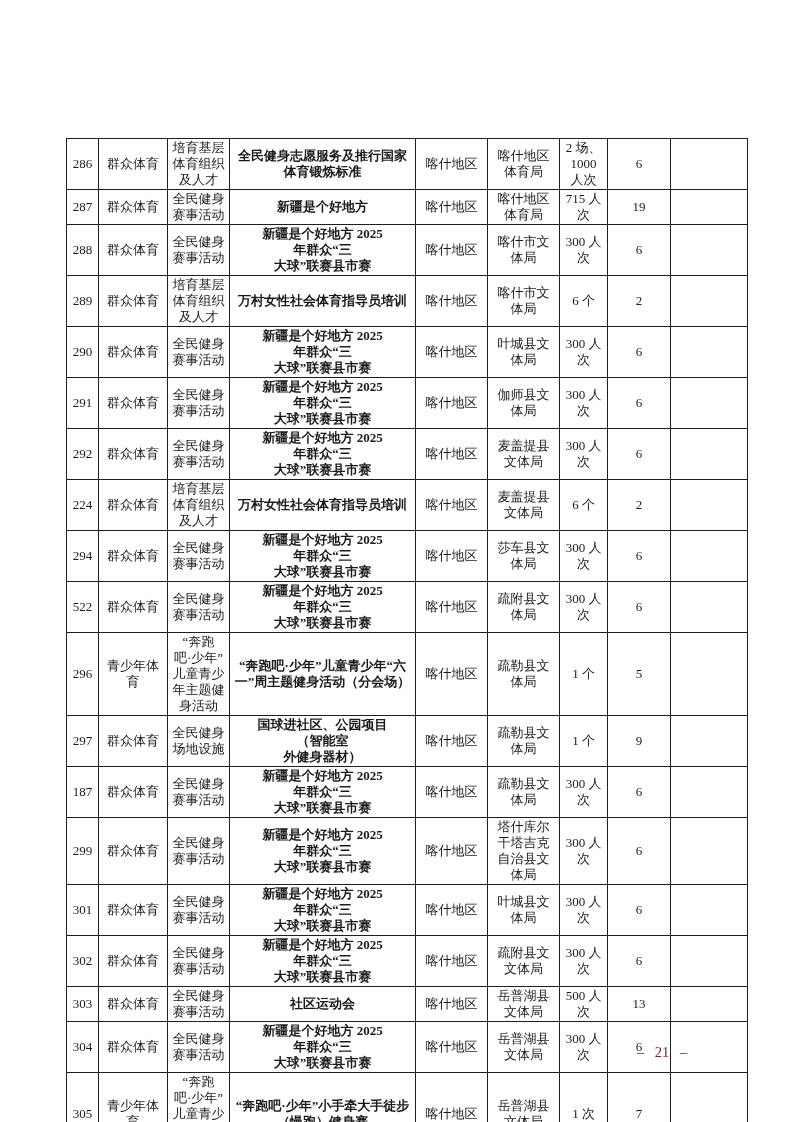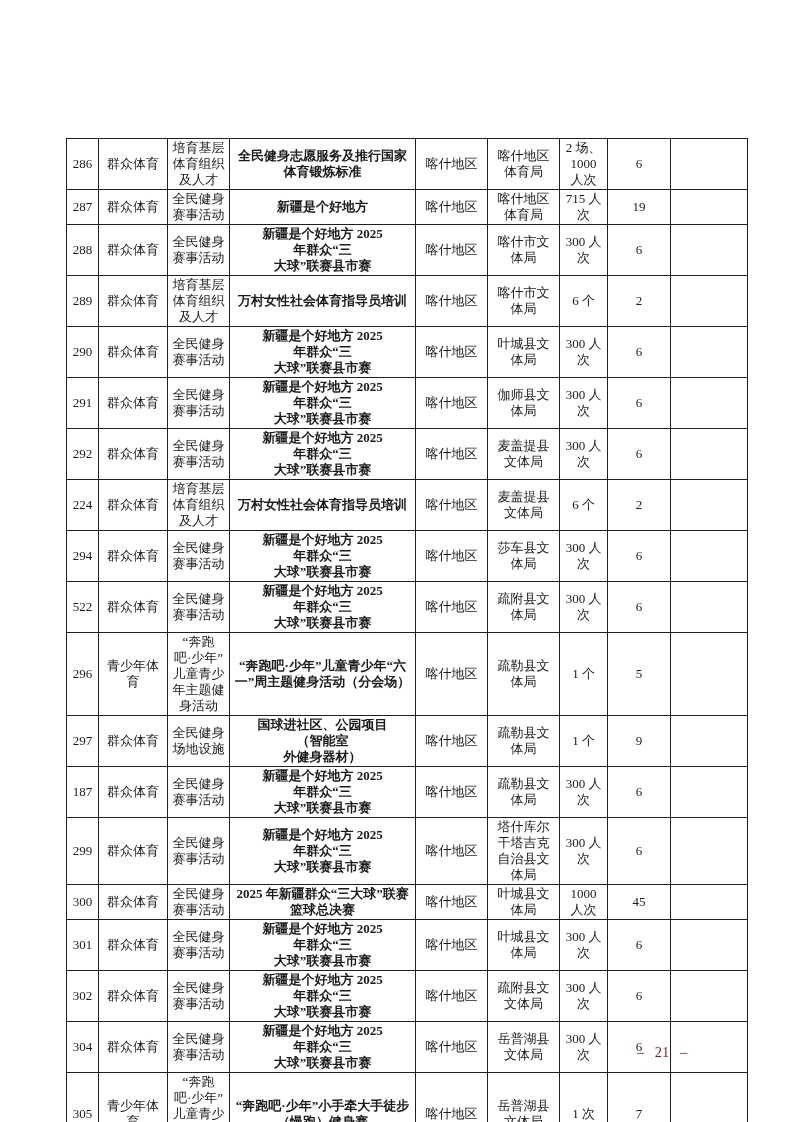--- a/index.html
+++ b/index.html
@@ -286,62 +286,61 @@
           <td class="col-organizer">塔什库尔
 干塔吉克
 自治县文
 体局</td>
           <td class="col-scale">300 人
 次</td>
           <td class="col-count">6</td>
           <td class="col-extra"></td>
         </tr>
         <tr>
-          <td class="col-id">300</td>
-          <td class="col-category">群众体育</td>
-          <td class="col-subcategory">全民健身
-赛事活动</td>
-          <td class="col-activity">2025 年新疆群众“三大球”联赛
-篮球总决赛</td>
+          <td class="col-id">301</td>
+          <td class="col-category">群众体育</td>
+          <td class="col-subcategory">全民健身
+赛事活动</td>
+          <td class="col-activity">新疆是个好地方 2025 年群众“三
+大球”联赛县市赛</td>
           <td class="col-region">喀什地区</td>
           <td class="col-organizer">叶城县文
 体局</td>
-          <td class="col-scale">1000
-人次</td>
-          <td class="col-count">45</td>
-          <td class="col-extra"></td>
-        </tr>
-        <tr>
-          <td class="col-id">301</td>
-          <td class="col-category">群众体育</td>
-          <td class="col-subcategory">全民健身
-赛事活动</td>
-          <td class="col-activity">新疆是个好地方 2025 年群众“三
-大球”联赛县市赛</td>
-          <td class="col-region">喀什地区</td>
-          <td class="col-organizer">叶城县文
-体局</td>
           <td class="col-scale">300 人
 次</td>
           <td class="col-count">6</td>
           <td class="col-extra"></td>
         </tr>
         <tr>
           <td class="col-id">302</td>
           <td class="col-category">群众体育</td>
           <td class="col-subcategory">全民健身
 赛事活动</td>
           <td class="col-activity">新疆是个好地方 2025 年群众“三
 大球”联赛县市赛</td>
           <td class="col-region">喀什地区</td>
           <td class="col-organizer">疏附县文
 文体局</td>
           <td class="col-scale">300 人
 次</td>
           <td class="col-count">6</td>
+          <td class="col-extra"></td>
+        </tr>
+        <tr>
+          <td class="col-id">303</td>
+          <td class="col-category">群众体育</td>
+          <td class="col-subcategory">全民健身
+赛事活动</td>
+          <td class="col-activity">社区运动会</td>
+          <td class="col-region">喀什地区</td>
+          <td class="col-organizer">岳普湖县
+文体局</td>
+          <td class="col-scale">500 人
+次</td>
+          <td class="col-count">13</td>
           <td class="col-extra"></td>
         </tr>
         <tr>
           <td class="col-id">304</td>
           <td class="col-category">群众体育</td>
           <td class="col-subcategory">全民健身
 赛事活动</td>
           <td class="col-activity">新疆是个好地方 2025 年群众“三
 大球”联赛县市赛</td>
           <td class="col-region">喀什地区</td>

